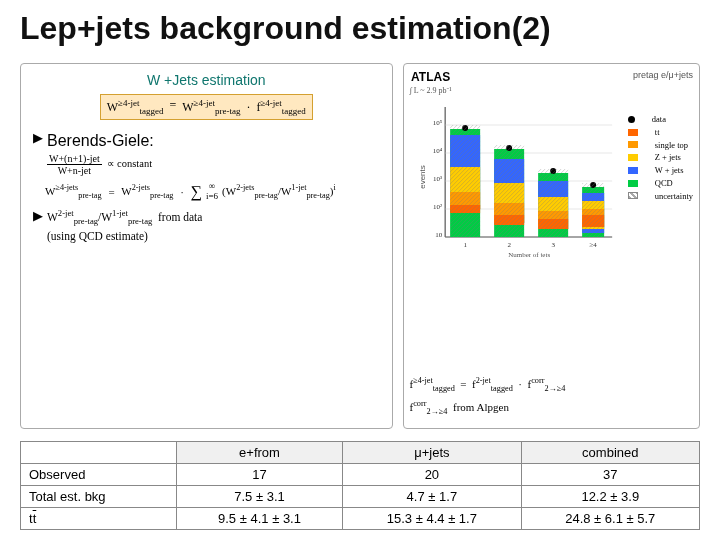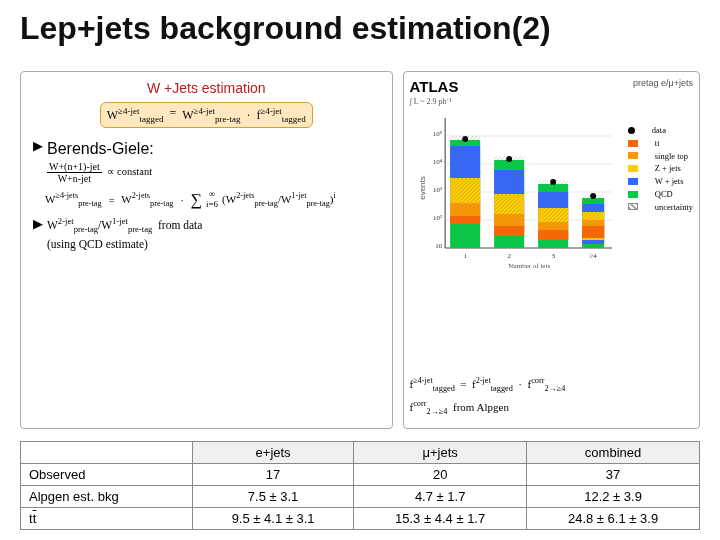--- a/index.html
+++ b/index.html
@@ -17,21 +17,21 @@
       height: 540px;
       padding: 10px 20px;
       display: flex;
       flex-direction: column;
     }
 
     .title {
       font-size: 32px;
       font-weight: bold;
       color: #111;
-      margin-bottom: 24px;
+      margin-bottom: 16px;
       font-family: Arial, sans-serif;
     }
 
     .main-content {
       display: flex;
       flex-direction: column;
       flex: 1;
       gap: 8px;
     }
 
@@ -49,21 +49,21 @@
       padding: 8px 12px;
       position: relative;
       background: #fff;
     }
 
     .panel-header {
       text-align: center;
       font-size: 14px;
       font-family: Arial, sans-serif;
       margin-bottom: 6px;
-      color: #b91c1c;
+      color: #0f766e;
     }
 
     .formula-block {
       text-align: center;
       margin-bottom: 10px;
     }
 
     .bullet-item {
       display: flex;
       align-items: flex-start;
@@ -125,21 +125,21 @@
     .chart-header {
       display: flex;
       justify-content: space-between;
       align-items: flex-start;
       font-size: 10px;
     }
 
     .atlas-label {
       font-weight: bold;
       font-family: Arial, sans-serif;
-      font-size: 15px;
+      font-size: 12px;
       text-align: center;
     }
 
     .pretag-label {
       font-family: Arial, sans-serif;
       font-size: 9px;
       color: #555;
     }
 
     svg.chart-svg {
@@ -224,21 +224,21 @@
     .superscript { font-size: 0.75em; vertical-align: super; }
     .subscript { font-size: 0.75em; vertical-align: sub; }
 
     .overline-text {
       text-decoration: overline;
     }
 
     .highlight-formula {
       background: #ffe8c0;
       border: 1px solid #d4a030;
-      border-radius: 6px;
+      border-radius: 0;
       padding: 3px 6px;
       display: inline-flex;
       align-items: flex-start;
       gap: 3px;
     }
   </style>
 </head>
 <body>
 
 <div class="page">
@@ -448,44 +448,44 @@
           </div>
         </div>
       </div>
     </div>
 
     <div class="table-section">
       <table class="data-table">
         <thead>
           <tr>
             <th></th>
-            <th>e+jets</th>
+            <th>e+from</th>
             <th>μ+jets</th>
             <th>combined</th>
           </tr>
         </thead>
         <tbody>
           <tr>
             <td>Observed</td>
             <td>17</td>
             <td>20</td>
             <td>37</td>
           </tr>
           <tr>
-            <td>Alpgen est. bkg</td>
+            <td>Total est. bkg</td>
             <td>7.5 ± 3.1</td>
             <td>4.7 ± 1.7</td>
             <td>12.2 ± 3.9</td>
           </tr>
           <tr>
             <td>
               t<span class="overline-text">t</span>
             </td>
             <td>9.5 ± 4.1 ± 3.1</td>
             <td>15.3 ± 4.4 ± 1.7</td>
-            <td>24.8 ± 6.1 ± 3.9</td>
+            <td>24.8 ± 6.1 ± 5.7</td>
           </tr>
         </tbody>
       </table>
     </div>
 
   </div>
 </div>
 
 </body></html>

